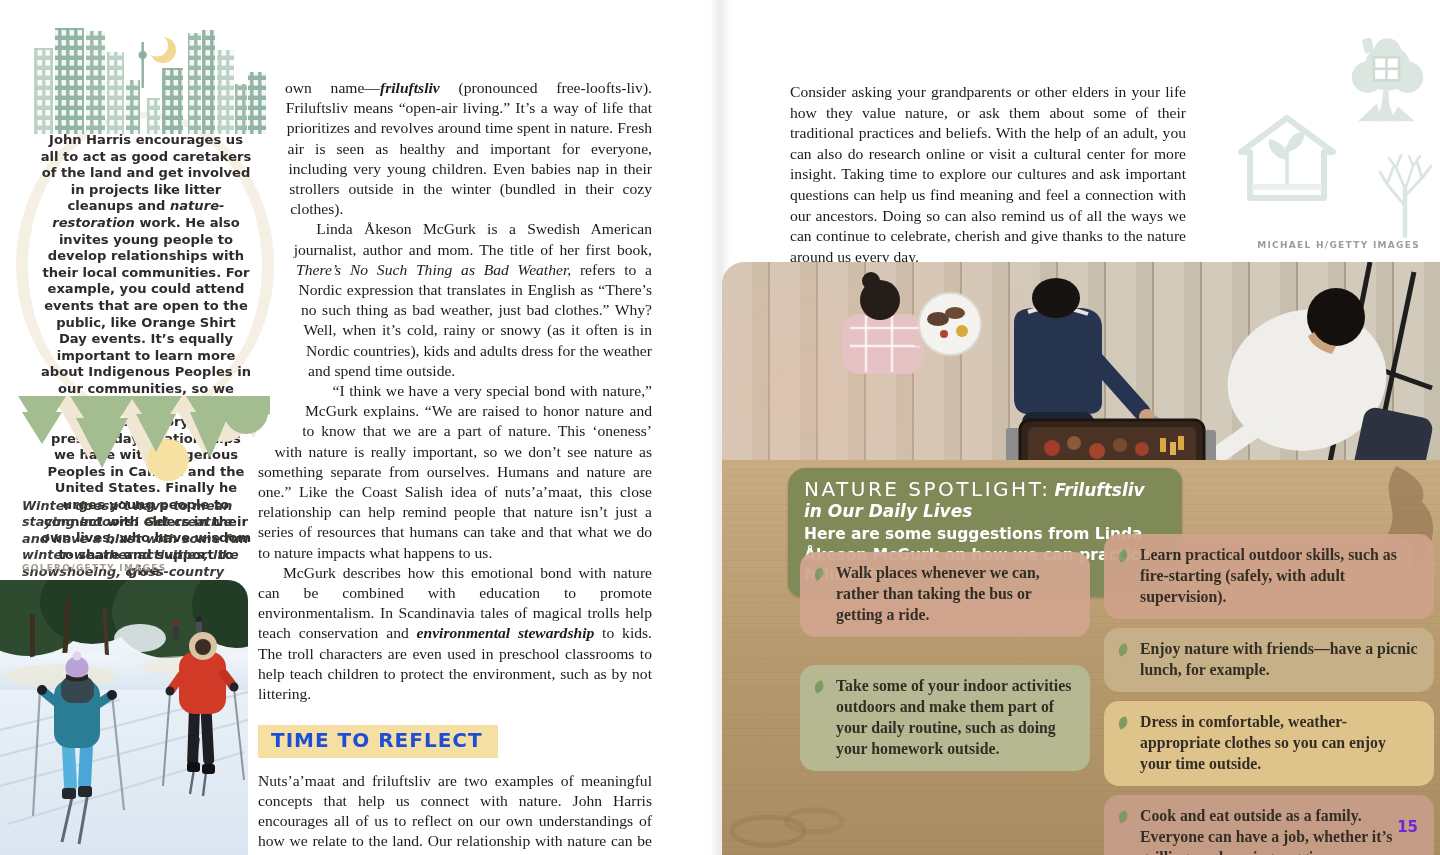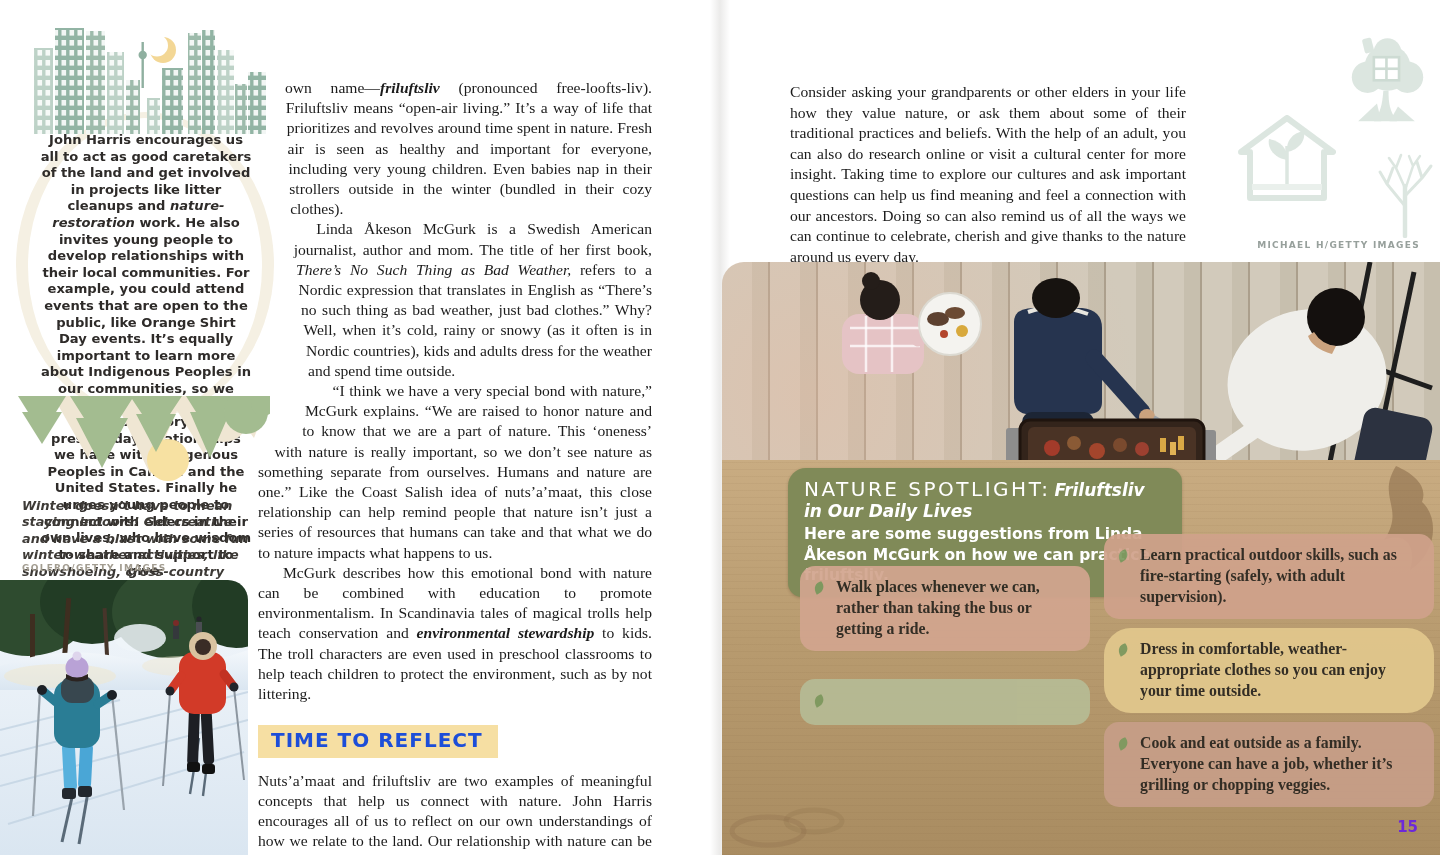--- a/index.html
+++ b/index.html
@@ -43,21 +43,21 @@
   .spotlight{left:0;top:198px;right:0;bottom:0;
        background:
          repeating-linear-gradient(0deg, rgba(120,90,55,.07) 0 1px, rgba(0,0,0,0) 1px 7px),
          linear-gradient(180deg,#c9ac82,#b89b6f 45%,#a98c61);}
   .spot-header{left:66px;top:8px;width:394px;border-radius:18px 14px 20px 14px;padding:9px 14px 11px 16px;
        box-sizing:border-box;color:#ffffff;box-shadow:0 1px 3px rgba(60,45,25,.25);}
   .spot-label{font-family:"DejaVu Sans",sans-serif;font-size:20px;letter-spacing:2.5px;font-weight:400;}
   .spot-title{font-family:"DejaVu Sans",sans-serif;font-size:17px;font-weight:bold;font-style:italic;}
   .spot-sub{font-family:"DejaVu Sans",sans-serif;font-size:15.5px;font-weight:bold;line-height:20.5px;margin-top:3px;}
   .col{display:flex;flex-direction:column;font-weight:bold;}
-  .col-left{left:78px;top:106px;width:290px;gap:28px;}
+  .col-left{left:78px;top:92px;width:290px;gap:28px;}
   .col-right{left:382px;top:74px;width:330px;gap:9px;}
   .bubble{display:flex;align-items:flex-start;border-radius:15px;padding:10px 14px 12px 10px;
        opacity:.93;box-sizing:border-box;}
   .bubble p{margin:0;font-size:15.8px;line-height:21px;color:#2a2620;}
   .leaf{flex:0 0 14px;margin:4px 10px 0 2px;}
   .page-num{right:22px;top:818px;font-family:"DejaVu Sans",sans-serif;font-weight:bold;
        font-size:15px;color:#6d28d9;}
   .gutter{left:710px;top:0;width:20px;height:855px;
        background:linear-gradient(90deg,rgba(0,0,0,0) 0%,rgba(60,55,45,.10) 50%,rgba(0,0,0,0) 100%);}
 </style>
@@ -347,31 +347,38 @@
       <div class="bubble" style="background-color: rgb(210, 165, 143);">
         <span class="leaf"><svg width="14" height="16" viewBox="0 0 14 16">
               <path d="M7 1 C12 4 13 10 7 15 C1 10 2 4 7 1 Z" fill="#7d9a60" transform="rotate(18 7 8)"></path>
             </svg></span>
         <p>Walk places whenever we can, rather than taking the bus or getting a ride.</p>
       </div>
       <div class="bubble" style="background-color: rgb(182, 187, 149);">
         <span class="leaf"><svg width="14" height="16" viewBox="0 0 14 16">
               <path d="M7 1 C12 4 13 10 7 15 C1 10 2 4 7 1 Z" fill="#7d9a60" transform="rotate(18 7 8)"></path>
             </svg></span>
+        <p>Take some of your indoor activities outdoors and make them part of your daily routine, such as doing your homework outside.</p>
       </div>
     </div>
 
     <div class="abs col col-right">
       <div class="bubble" style="background-color: rgb(208, 162, 139);">
         <span class="leaf"><svg width="14" height="16" viewBox="0 0 14 16">
               <path d="M7 1 C12 4 13 10 7 15 C1 10 2 4 7 1 Z" fill="#7d9a60" transform="rotate(18 7 8)"></path>
             </svg></span>
         <p>Learn practical outdoor skills, such as fire-starting (safely, with adult supervision).</p>
       </div>
-      <div class="bubble" style="background-color: rgb(226, 200, 141); border-radius: 27px;">
+      <div class="bubble" style="background-color: rgb(199, 178, 139);">
+        <span class="leaf"><svg width="14" height="16" viewBox="0 0 14 16">
+              <path d="M7 1 C12 4 13 10 7 15 C1 10 2 4 7 1 Z" fill="#7d9a60" transform="rotate(18 7 8)"></path>
+            </svg></span>
+        <p>Enjoy nature with friends—have a picnic lunch, for example.</p>
+      </div>
+      <div class="bubble" style="background-color: rgb(226, 200, 141);">
         <span class="leaf"><svg width="14" height="16" viewBox="0 0 14 16">
               <path d="M7 1 C12 4 13 10 7 15 C1 10 2 4 7 1 Z" fill="#7d9a60" transform="rotate(18 7 8)"></path>
             </svg></span>
         <p>Dress in comfortable, weather-appropriate clothes so you can enjoy your time outside.</p>
       </div>
       <div class="bubble" style="background-color: rgb(199, 158, 136);">
         <span class="leaf"><svg width="14" height="16" viewBox="0 0 14 16">
               <path d="M7 1 C12 4 13 10 7 15 C1 10 2 4 7 1 Z" fill="#7d9a60" transform="rotate(18 7 8)"></path>
             </svg></span>
         <p>Cook and eat outside as a family. Everyone can have a job, whether it’s grilling or chopping veggies.</p>

